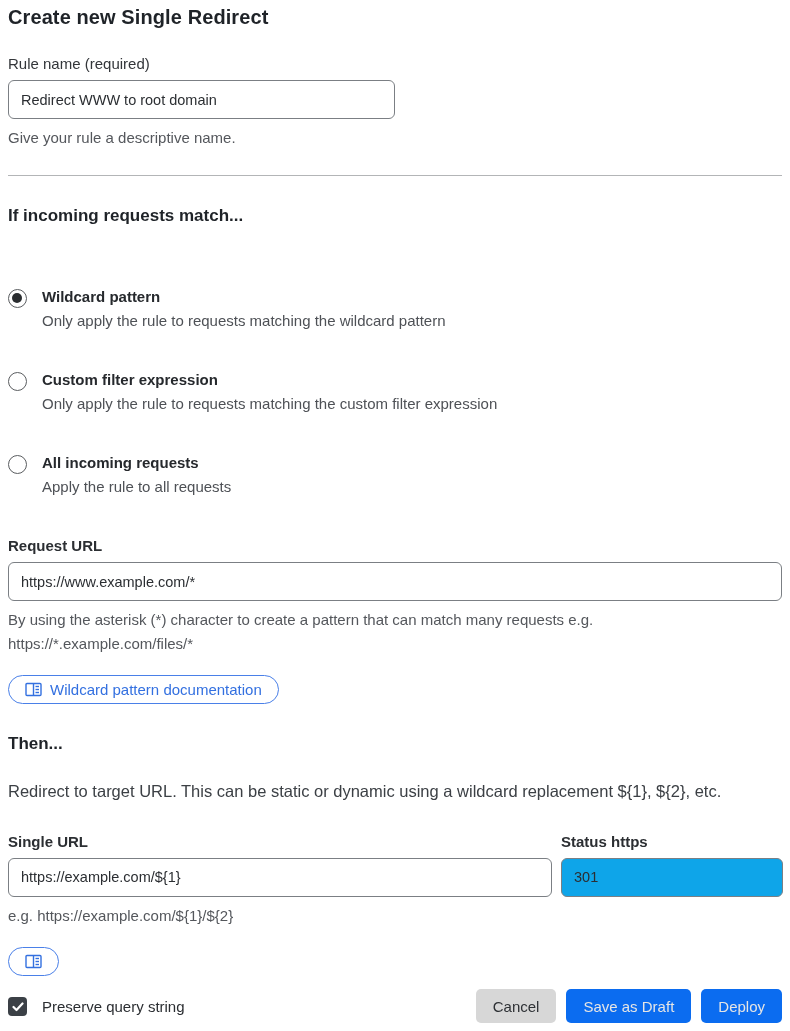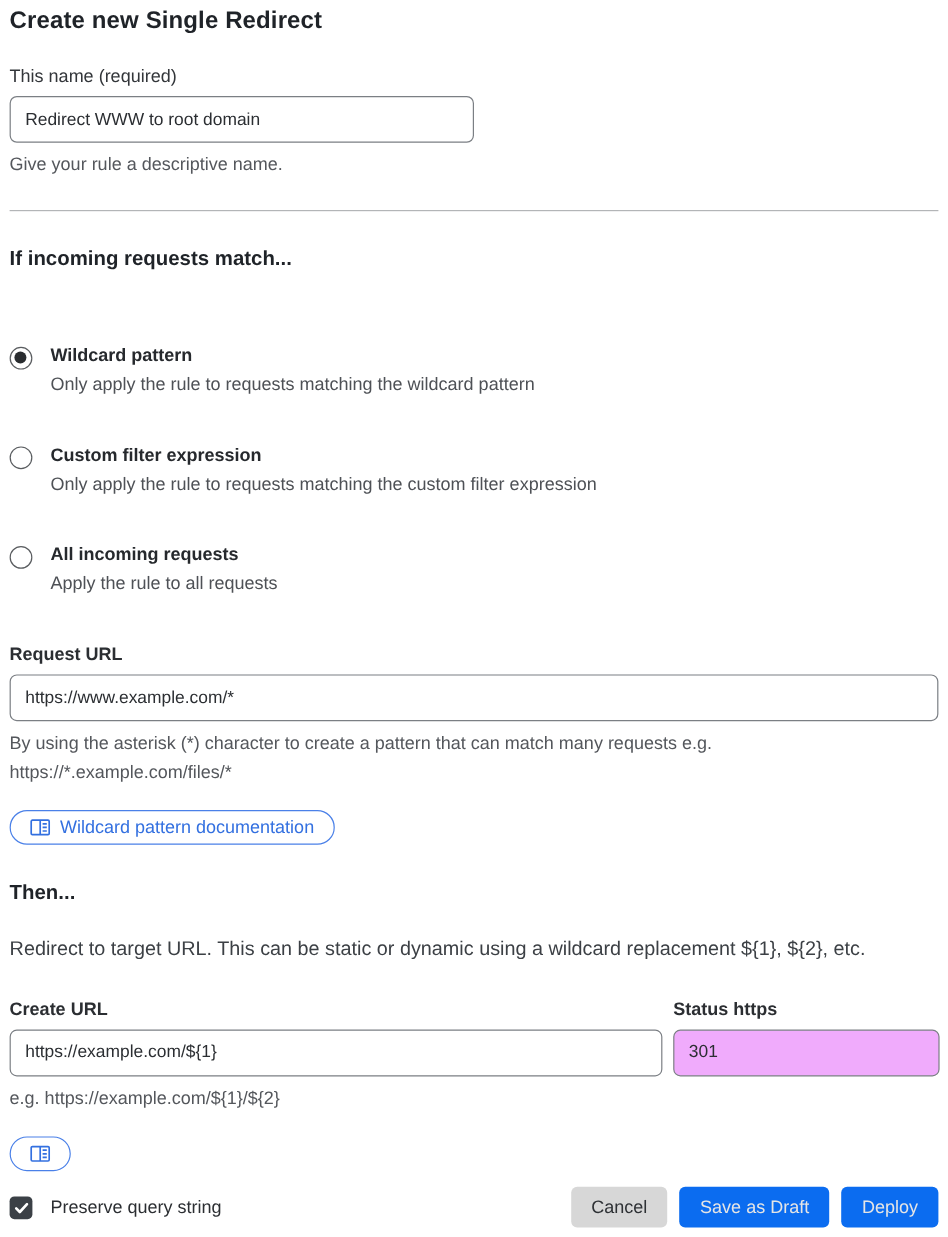--- a/index.html
+++ b/index.html
@@ -132,21 +132,21 @@
     display: flex;
     align-items: center;
     justify-content: space-between;
     width: 222px;
     height: 39px;
     border: 1px solid #7b7f84;
     border-radius: 6px;
     padding: 0 12px;
     font-size: 14.5px;
     color: #2b2e32;
-    background: #f0abfc;
+    background: #0ea5e9;
     cursor: pointer;
   }
   .caret-down {
     width: 0; height: 0;
     border-left: 5.5px solid transparent;
     border-right: 5.5px solid transparent;
     border-top: 6.5px solid #6f7control376;
     border-top-color: #6f7376;
   }
   .checkbox-row {
@@ -194,21 +194,21 @@
     color: #e5e5e5;
   }
 </style>
 </head>
 <body>
 
 
 
 <h1 class="page-title">Create new Single Redirect</h1>
 
-<div class="field-label">This name (required)</div>
+<div class="field-label">Rule name (required)</div>
 <input class="text-input rule-name-input" type="text" value="Redirect WWW to root domain" style="">
 <div class="help-text">Give your rule a descriptive name.</div>
 
 <hr class="divider">
 
 <h2 class="section-heading">If incoming requests match...</h2>
 
 <div class="radio-group">
 
   <div class="radio-row">
@@ -253,21 +253,21 @@
   </span>
   <span>Wildcard pattern documentation</span>
 </button>
 
 <h2 class="section-heading">Then...</h2>
 
 <p class="then-paragraph">Redirect to target URL. This can be static or dynamic using a wildcard replacement ${1}, ${2}, etc.</p>
 
 <div class="target-row">
   <div class="target-col">
-    <div class="bold-label">Create URL</div>
+    <div class="bold-label">Single URL</div>
     <input class="text-input target-input" type="text" value="https://example.com/${1}" style="">
     <div class="help-text">e.g. https://example.com/${1}/${2}</div>
   </div>
   <div class="status-col">
     <div class="bold-label">Status https</div>
     <div class="select-box">
       <span>301</span>
       <span class="caret-down"></span>
     </div>
   </div>

